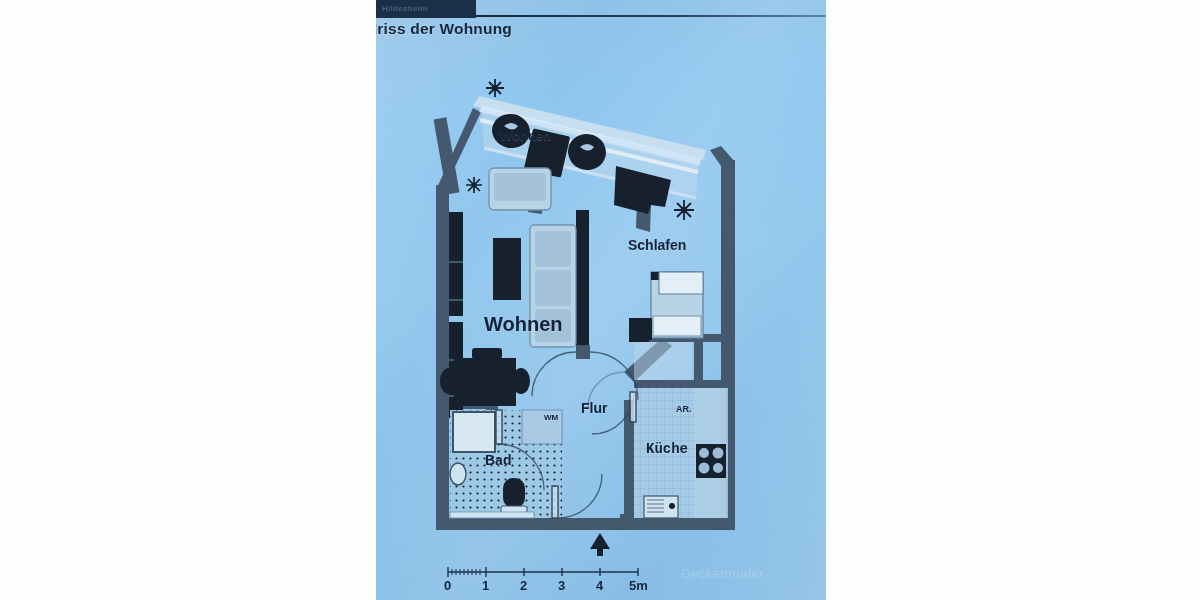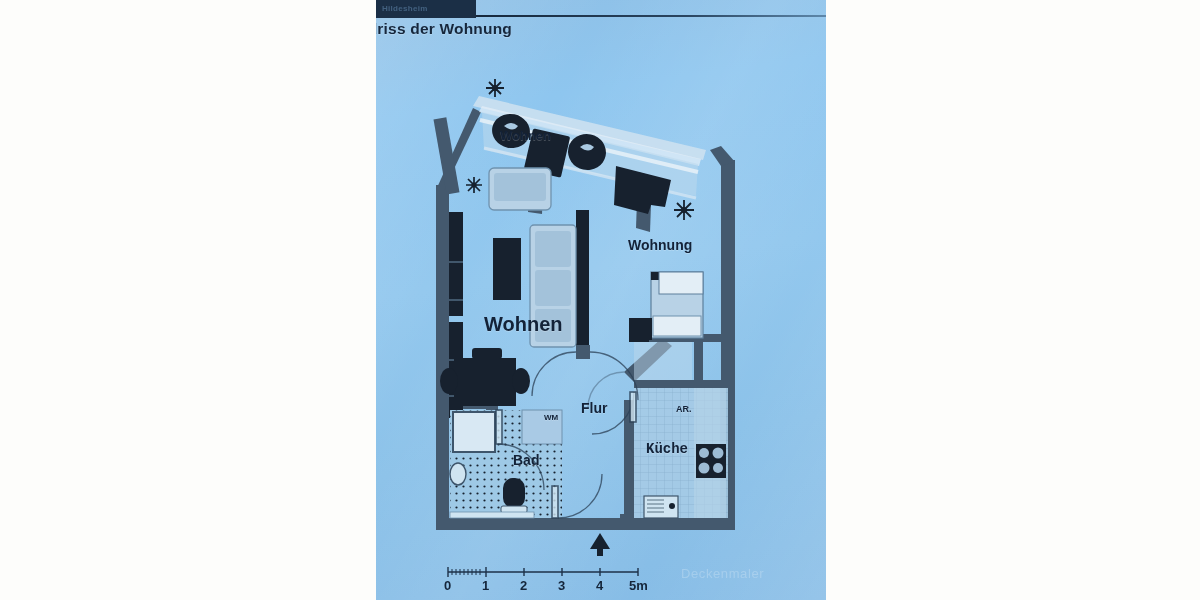--- a/index.html
+++ b/index.html
@@ -284,25 +284,25 @@
             <line x1="88" y1="569" x2="88" y2="575"></line>
           <line x1="92" y1="569" x2="92" y2="575"></line>
             <line x1="96" y1="569" x2="96" y2="575"></line>
           <line x1="100" y1="569" x2="100" y2="575"></line>
             <line x1="104" y1="569" x2="104" y2="575"></line>
         </g>
       </g>
     </svg>
 
     <div class="rlabel" style="left:124px;top:128px;font-size:13px;">Wohnen</div>
-    <div class="rlabel" style="left:252px;top:237px;font-size:14px;">Wohnung</div>
+    <div class="rlabel" style="left:252px;top:237px;font-size:14px;">Schlafen</div>
     <div class="rlabel" style="left:108px;top:313px;font-size:20px;">Wohnen</div>
     <div class="rlabel" style="left:205px;top:400px;font-size:14px;">Flur</div>
     <div class="rlabel" style="left:270px;top:441px;font-size:14px;font-family:Liberation Mono, monospace;">Küche</div>
-    <div class="rlabel" style="left:109px;top:452px;font-size:14px;margin-left:28px;">Bad</div>
+    <div class="rlabel" style="left:109px;top:452px;font-size:14px;">Bad</div>
     <div class="rlabel small" style="left:300px;top:371px;font-size:9px;margin-top:33px;">AR.</div>
     <div class="rlabel small" style="left:168px;top:413px;font-size:8px;">WM</div>
 
     <div id="scalewrap">
       <div class="snum" style="left:-4px;">0</div>
       <div class="snum" style="left:34px;">1</div>
       <div class="snum" style="left:72px;">2</div>
       <div class="snum" style="left:110px;">3</div>
       <div class="snum" style="left:148px;">4</div>
       <div class="snum" style="left:181px;">5m</div>

